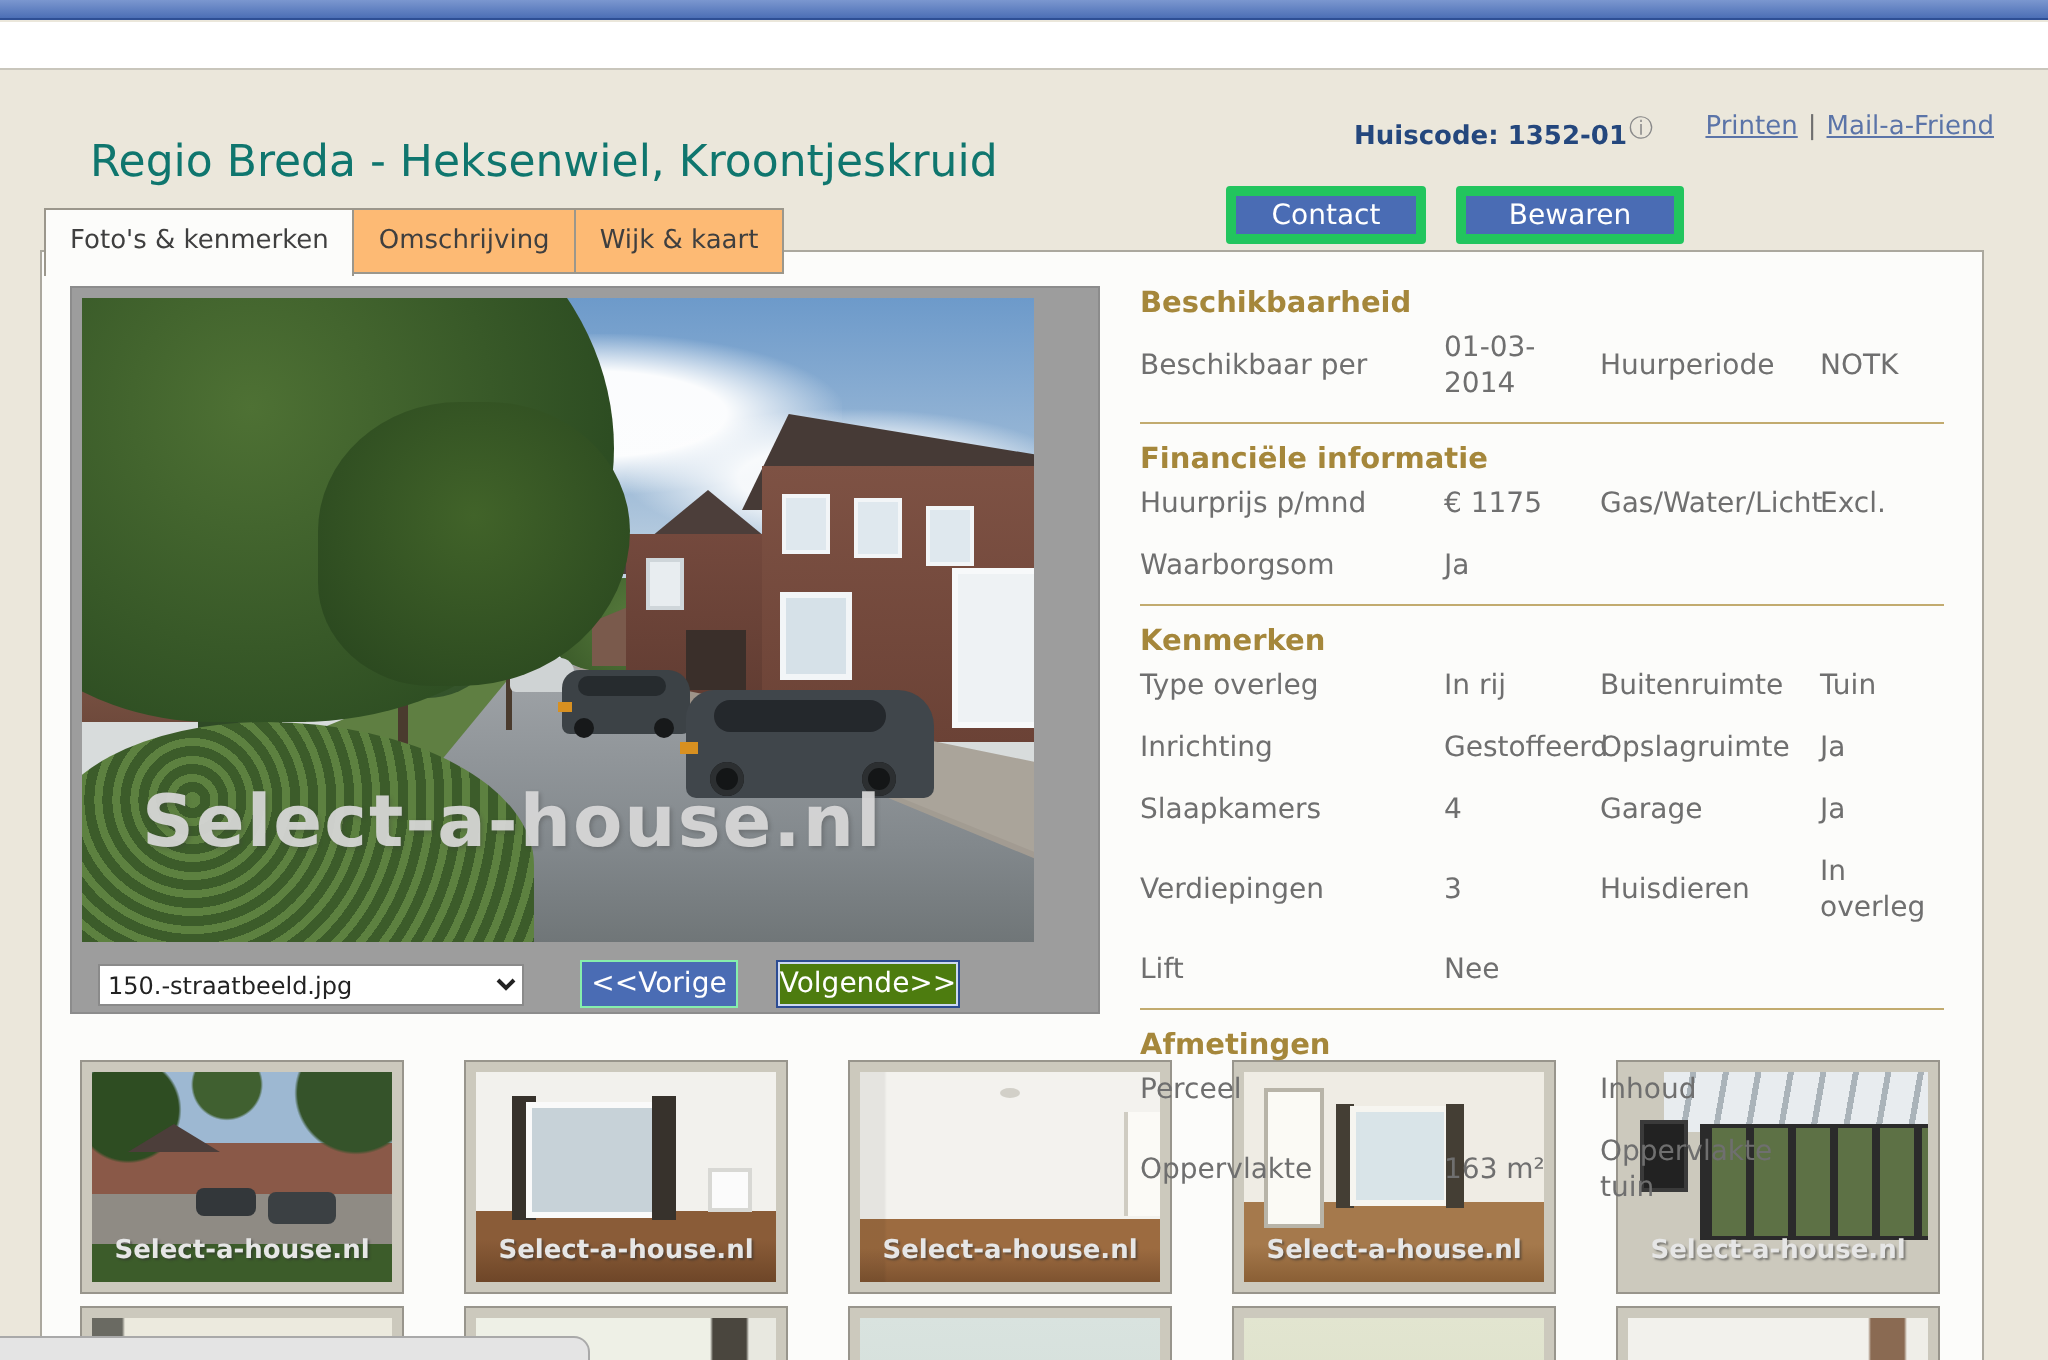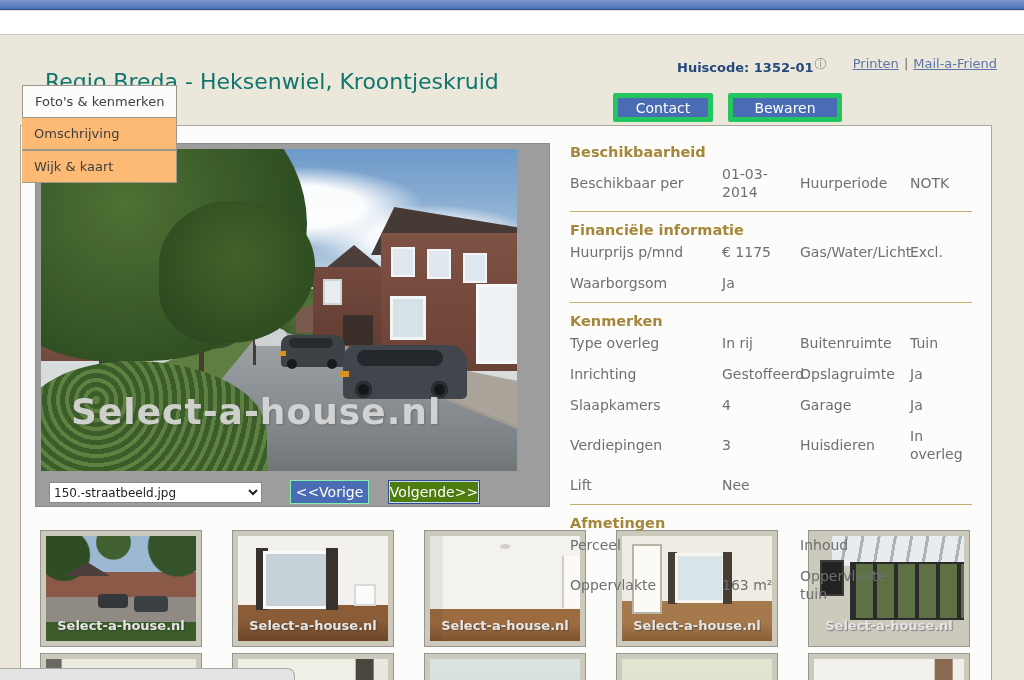--- a/index.html
+++ b/index.html
@@ -21,21 +21,21 @@
     vertical-align:4px; margin-left:1px; cursor:pointer; }
   .header-links { position:absolute; top:56px; right:27px; font-size:13px; color:#5b74a8; }
   .header-links a { color:#5b74a8; text-decoration:underline; cursor:pointer; }
   .link-sep { color:#6f6f6f; margin:0 5px; text-decoration:none; }
 
   
   .content-panel { position:absolute; left:20px; top:125px; width:972px; height:556px;
     background:#fcfcfa; border:1px solid #aba89e; }
 
   
-  .tabs { position:absolute; left:22px; top:85px; height:33px; display:flex; z-index:3;flex-direction:column; }
+  .tabs { position:absolute; left:22px; top:104px; height:33px; display:flex; z-index:3; }
   .tab { height:33px; line-height:31px; padding:0 12px; font-size:13px; color:#3f3f3f;
     background:#fdba74; border:1px solid #9b978c; border-left:none; cursor:pointer; white-space:nowrap; }
   .tab:first-child { border-left:1px solid #9b978c; }
   .tab.active { background:#fcfcfa; height:34px; border-bottom:none; }
 
   
   .action-btn { position:absolute; top:93px; height:29px; background:#4a6cb4;
     border:5px solid #22c55e; border-radius:2px; color:#ffffff; font-size:14px;
     font-family:"DejaVu Sans", sans-serif; cursor:pointer; }
   .btn-contact { left:613px; width:100px; }

